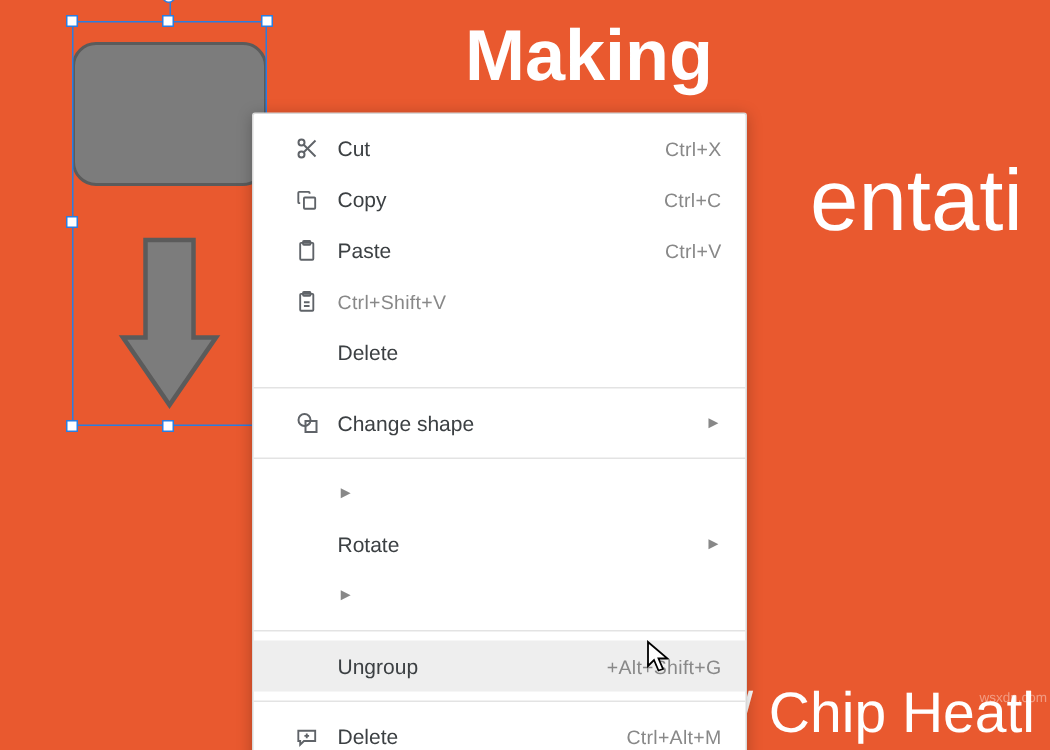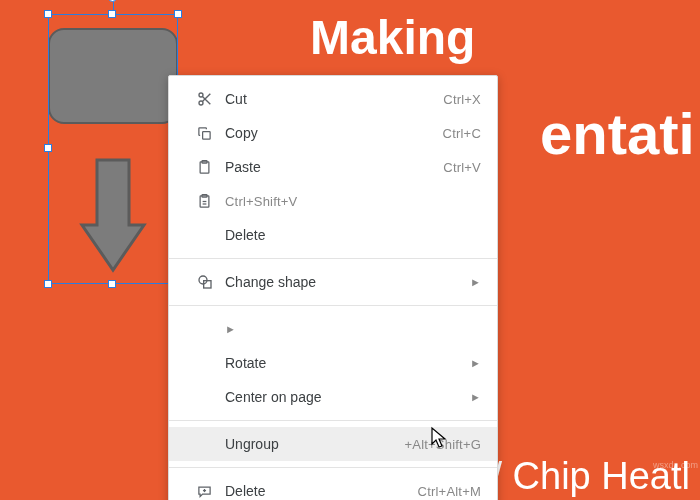--- a/index.html
+++ b/index.html
@@ -9,21 +9,21 @@
   background: #e9592f;
   position: relative;
 }
 .slide-title {
   position: absolute; top: 10px; left: 310px;
   color: #fff; font-size: 48px; font-weight: 700;
   font-family: "Segoe UI", Arial, sans-serif;
 }
 .slide-subtitle-frag {
   position: absolute; top: 100px; left: 540px;
-  color: #fff; font-size: 58px; font-weight: 700;
+  color: #fff; font-size: 58px; font-weight: 400;
   font-family: "Segoe UI", Arial, sans-serif;
 }
 .slide-author {
   position: absolute; bottom: 2px; right: 10px;
   color: #fff; font-size: 38px; font-weight: 500;
   font-family: "Segoe UI", Arial, sans-serif;
 }
 
 .selection-box {
   position: absolute; left: 48px; top: 14px;
@@ -195,21 +195,20 @@
   </div>
 
   <div class="menu-item">
     <span class="icon"></span>
     <span class="label">Rotate</span>
     <span class="sub">►</span>
   </div>
 
   <div class="menu-item">
     <span class="icon"></span>
-    <span class="label">Center on page</span>
     <span class="sub">►</span>
   </div>
 
   <div class="divider"></div>
 
   <div class="menu-item highlight">
     <span class="icon"></span>
     <span class="label">Ungroup</span>
     <span class="shortcut">+Alt+Shift+G</span>
   </div>

